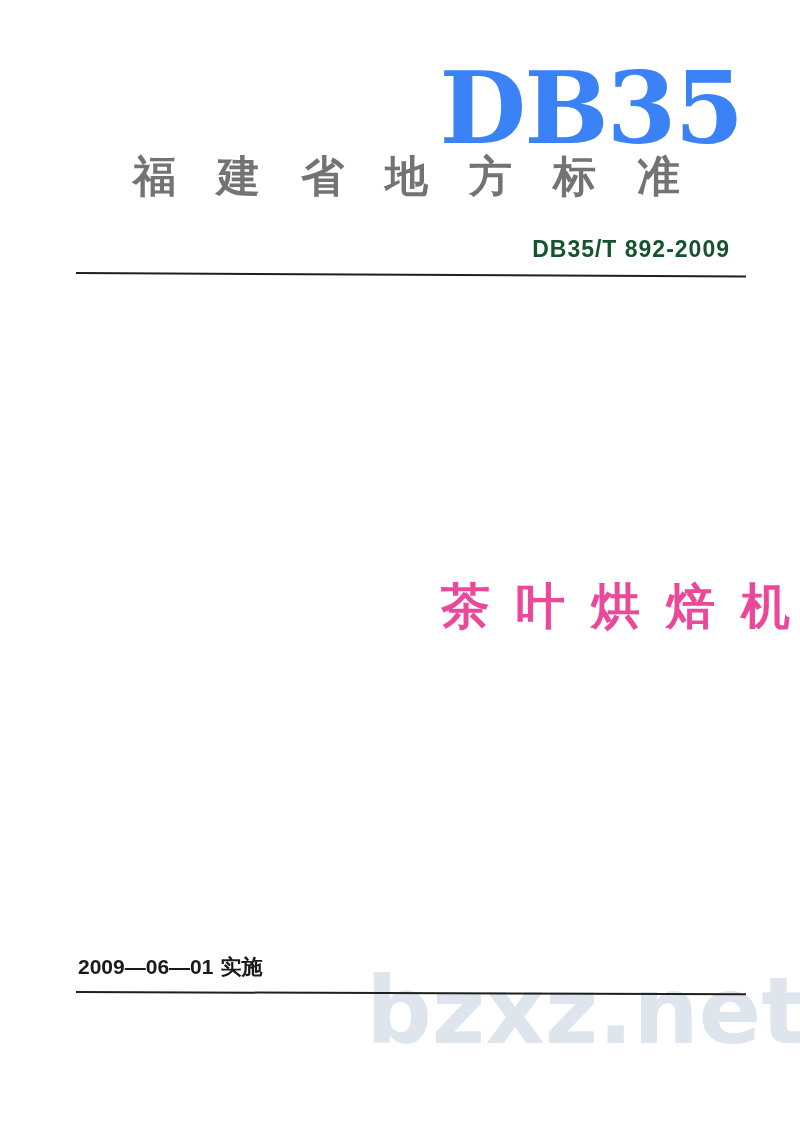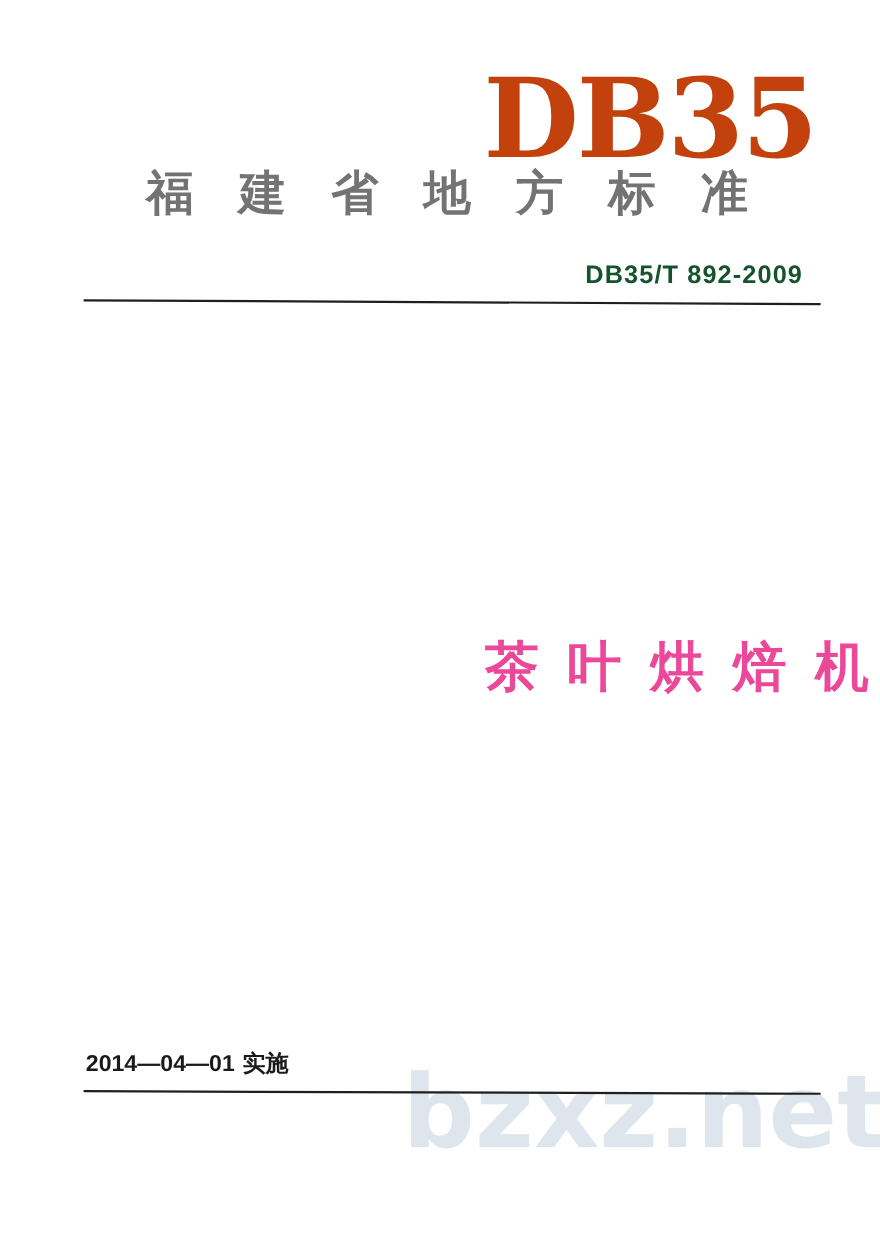--- a/index.html
+++ b/index.html
@@ -34,21 +34,21 @@
   .code-large {
     position: absolute;
     top: 58px;
     right: 58px;
     z-index: 1;
     font-family: "DejaVu Serif", "Liberation Serif", serif;
     font-weight: 700;
     font-size: 100px;
     line-height: 1;
     letter-spacing: -2px;
-    color: #c2410c;
+    color: #3b82f6;
   }
   .region-title {
     position: absolute;
     top: 153px;
     left: 133px;
     z-index: 1;
     font-family: "Liberation Sans", sans-serif;
     font-weight: 700;
     font-size: 43px;
     line-height: 1.1;
@@ -162,20 +162,20 @@
   <div class="region-title">福建省地方标准</div>
 
   <div class="doc-code">DB35/T 892-2009</div>
 
   <div class="rule rule-header"></div>
 
   <h1 class="main-title">茶叶烘焙机</h1>
 
   <div class="dates-row">
     <span>
-      <span>2014—04—01</span><span class="date-label">实施</span>
+      <span>2009—06—01</span><span class="date-label">实施</span>
     </span>
   </div>
 
   <div class="rule rule-footer"></div>
 
 
 </div>
 
 </body></html>

